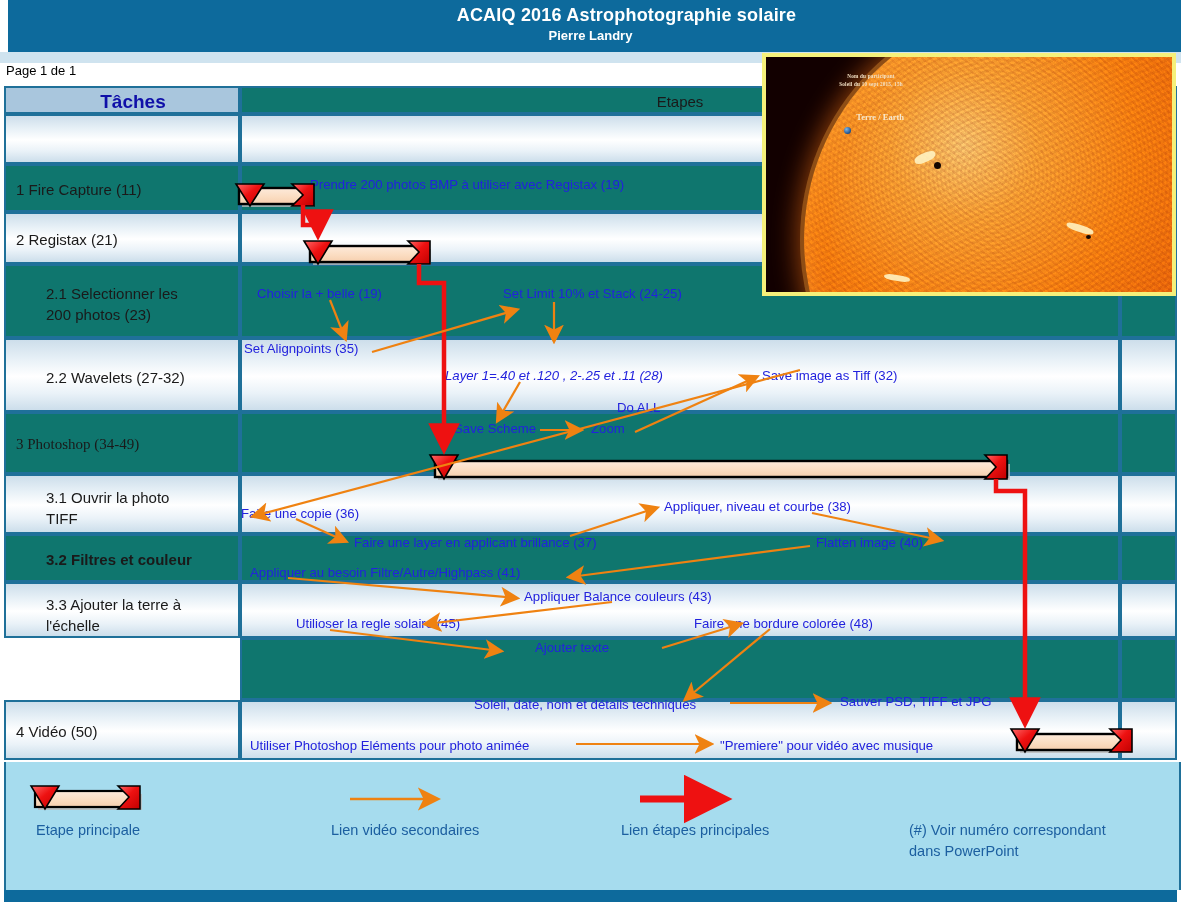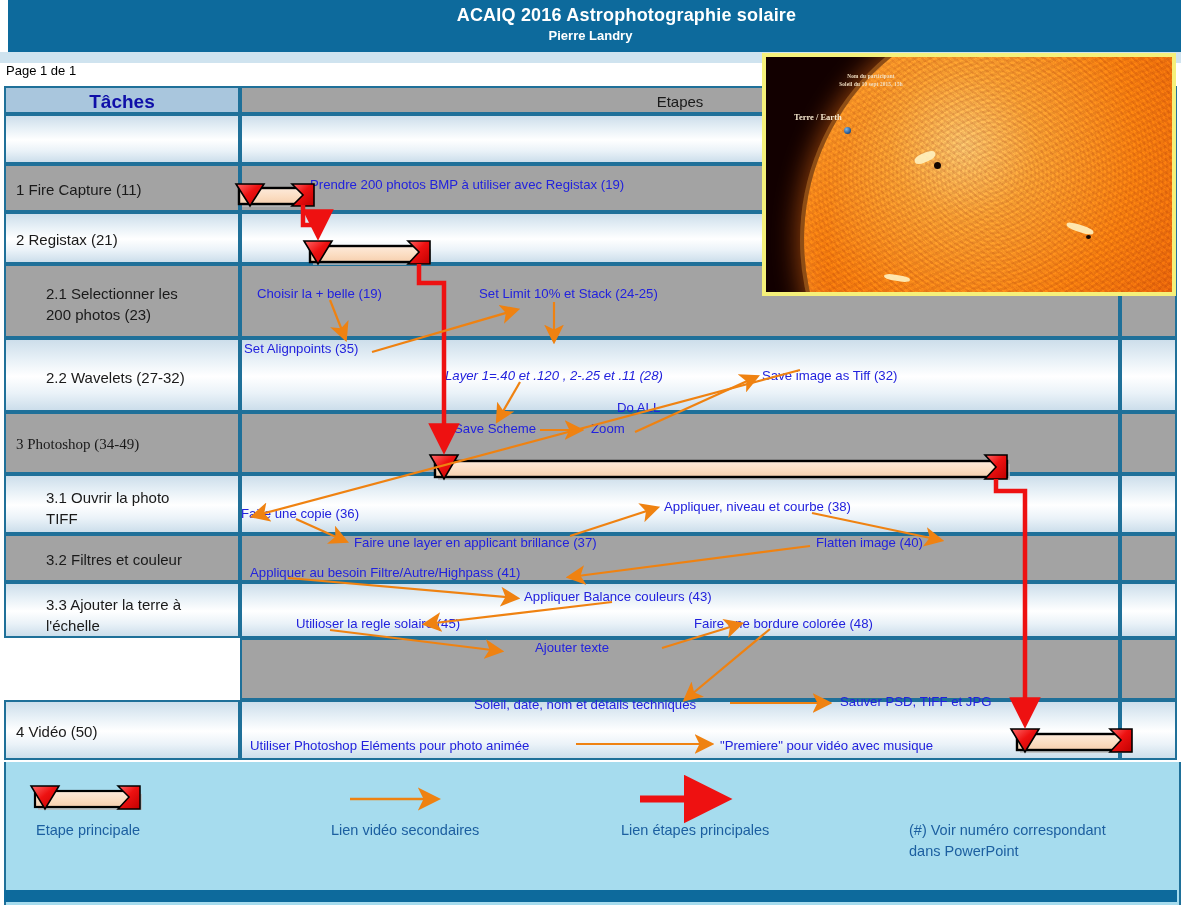--- a/index.html
+++ b/index.html
@@ -30,21 +30,21 @@
 
   
   #grid{position:absolute;left:4px;top:86px;width:1173px;height:674px;}
   .row{position:absolute;left:0;width:1173px;box-sizing:border-box;}
   .cell{position:absolute;top:0;height:100%;box-sizing:border-box;
         border:2px solid #1f7099;}
   .c-task{left:0;width:236px;}
   .c-step{left:236px;width:880px;}
   .c-end{left:1116px;width:57px;}
 
-  .bg-white{background:#a3a3a3;}
+  .bg-white{background:#0f766e;}
   .bg-grad{background:linear-gradient(to bottom,#cddeeb 0%,#e8f1f7 28%,#ffffff 52%,#eaf2f8 76%,#ccdeeb 100%);}
 
   .hdr{background:#a9c6dd;}
   .hdr .lbl{color:#0f0fa8;font-weight:bold;font-size:19px;}
   .taskcell-txt{position:absolute;left:10px;right:6px;color:#1a1a1a;font-size:15px;line-height:21px;}
   .indent{left:40px;}
   .centerlbl{width:100%;text-align:center;}
 
   
   .step-txt{position:absolute;color:#2222dd;font-size:13.2px;white-space:nowrap;
@@ -65,29 +65,29 @@
         repeating-radial-gradient(circle at 40% 36%, rgba(255,255,255,.05) 0 2px, rgba(120,30,0,.07) 2px 4px),
         repeating-linear-gradient(38deg, rgba(180,60,0,.18) 0 2px, rgba(255,190,100,.10) 2px 5px),
         repeating-linear-gradient(-25deg, rgba(120,35,0,.13) 0 3px, rgba(255,200,120,.07) 3px 6px);
       mix-blend-mode:multiply;opacity:.85;}
   #photo .limb{position:absolute;left:34px;top:-56px;width:478px;height:478px;border-radius:50%;
       box-shadow:inset 0 0 22px 6px rgba(255,170,60,.45);}
   #photo .sky{position:absolute;left:0;top:0;width:414px;height:243px;
       background:radial-gradient(ellipse at 14% 40%, #7d1408 0%, #5a0c05 42%, #2a0502 78%, #0a0101 100%);z-index:-1;}
   #photo .ptxt{position:absolute;color:#f3e2c6;font-size:5.2px;text-align:center;font-weight:bold;
       font-family:"Liberation Serif",serif;letter-spacing:.2px;}
-  #photo .earth-lbl{position:absolute;left:28px;top:55px;width:110px;text-align:left;
+  #photo .earth-lbl{position:absolute;left:28px;top:55px;width:110px;text-align:right;
       color:#f7e9cf;font-size:8.5px;font-weight:bold;font-family:"Liberation Serif",serif;}
   #photo .earth-dot{position:absolute;left:78px;top:70px;width:7px;height:7px;border-radius:50%;
       background:radial-gradient(circle at 35% 32%,#7fb7e8,#1b4f8c 70%,#0d2d52);}
   #photo .spot{position:absolute;border-radius:50%;background:#140600;}
   #photo .flare{position:absolute;background:#fff2c0;border-radius:40%;opacity:.9;}
 
   
-  #legend{position:absolute;left:4px;top:762px;width:1173px;height:144px;background:#a6dcee;
+  #legend{position:absolute;left:4px;top:762px;width:1173px;height:128px;background:#a6dcee;
           border-left:2px solid #1f7099;border-right:2px solid #1f7099;}
   #legend .ltxt{position:absolute;color:#1c5fa0;font-size:14.5px;line-height:20px;}
   #bottombar{position:absolute;left:4px;top:890px;width:1173px;height:12px;background:#0d6a9c;}
   #leftedge{position:absolute;left:0;top:86px;width:4px;height:816px;background:#ffffff;}
 </style>
 </head>
 <body>
 
 <div id="page">
 
@@ -98,21 +98,21 @@
   <div id="title-left-block"></div>
   <div id="subbar"></div>
   <div id="pagelabel">Page 1 de 1</div>
 
   <div id="leftedge"></div>
 
   <div id="grid">
 
     <div class="row" style="top:0;height:28px;">
       <div class="cell c-task hdr">
-        <div class="taskcell-txt lbl centerlbl" style="left:0;top:3px;">Tâches</div>
+        <div class="taskcell-txt lbl centerlbl" style="left:0;top:3px;padding-left:11px;">Tâches</div>
       </div>
       <div class="cell c-step bg-white">
         <div class="taskcell-txt lbl centerlbl" style="left:0;top:3px;">Etapes</div>
       </div>
       <div class="cell c-end bg-white"></div>
     </div>
 
     <div class="row" style="top:28px;height:50px;">
       <div class="cell c-task bg-grad"></div>
       <div class="cell c-step bg-grad"></div>
@@ -164,21 +164,21 @@
       <div class="cell c-task bg-grad">
         <div class="taskcell-txt indent" style="top:11px;white-space:pre-line;">3.1  Ouvrir la photo
 TIFF</div>
       </div>
       <div class="cell c-step bg-grad"></div>
       <div class="cell c-end bg-grad"></div>
     </div>
 
     <div class="row" style="top:448px;height:48px;">
       <div class="cell c-task bg-white">
-        <div class="taskcell-txt indent" style="top:13px;">3.2  Filtres et couleur</div>
+        <div class="taskcell-txt indent" style="top:13px;font-weight:bold;">3.2  Filtres et couleur</div>
       </div>
       <div class="cell c-step bg-white"></div>
       <div class="cell c-end bg-white"></div>
     </div>
 
     <div class="row" style="top:496px;height:56px;padding-left:16px;">
       <div class="cell c-task bg-grad">
         <div class="taskcell-txt indent" style="top:10px;white-space:pre-line;">3.3  Ajouter la terre à
 l'échelle</div>
       </div>
@@ -196,21 +196,21 @@
         <div class="taskcell-txt" style="top:19px;">4  Vidéo (50)</div>
       </div>
       <div class="cell c-step bg-grad"></div>
       <div class="cell c-end bg-grad"></div>
     </div>
 
   </div>
 
   <div class="step-txt" style="left:310px;top:177px;">Prendre 200 photos BMP à utiliser avec  Registax (19)</div>
   <div class="step-txt" style="left:257px;top:286px;">Choisir la + belle (19)</div>
-  <div class="step-txt" style="left:479px;top:286px;">Set Limit 10% et Stack (24-25)</div>
+  <div class="step-txt" style="left:503px;top:286px;">Set Limit 10% et Stack (24-25)</div>
   <div class="step-txt" style="left:244px;top:341px;">Set Alignpoints (35)</div>
   <div class="step-txt" style="left:445px;top:368px;font-style:italic;">Layer 1=.40 et .120 , 2-.25 et .11    (28)</div>
   <div class="step-txt" style="left:762px;top:368px;">Save image as Tiff (32)</div>
   <div class="step-txt" style="left:617px;top:400px;">Do ALL</div>
   <div class="step-txt" style="left:454px;top:421px;">Save Scheme</div>
   <div class="step-txt" style="left:591px;top:421px;">Zoom</div>
   <div class="step-txt" style="left:241px;top:506px;">Faire une copie (36)</div>
   <div class="step-txt" style="left:664px;top:499px;">Appliquer, niveau et courbe (38)</div>
   <div class="step-txt" style="left:354px;top:535px;">Faire une layer en applicant brillance (37)</div>
   <div class="step-txt" style="left:816px;top:535px;">Flatten image (40)</div>

